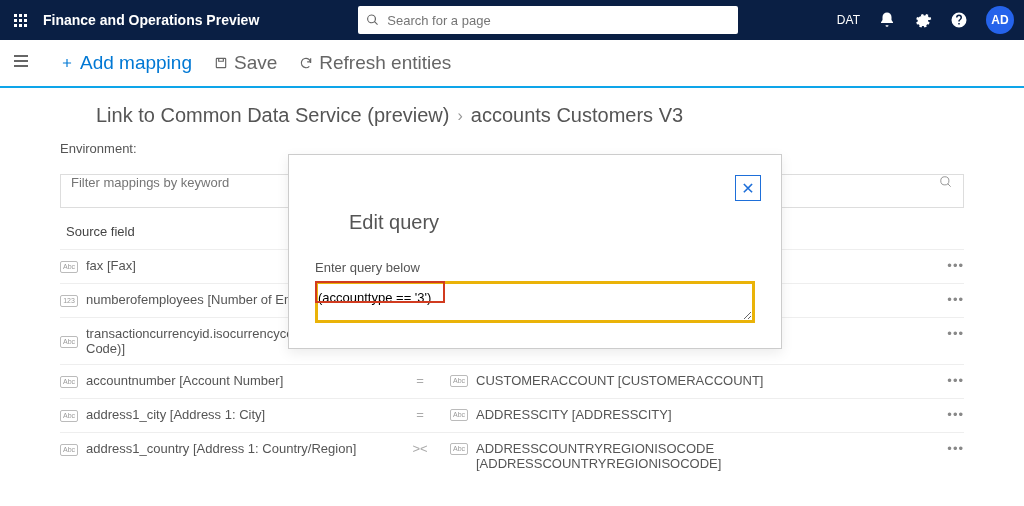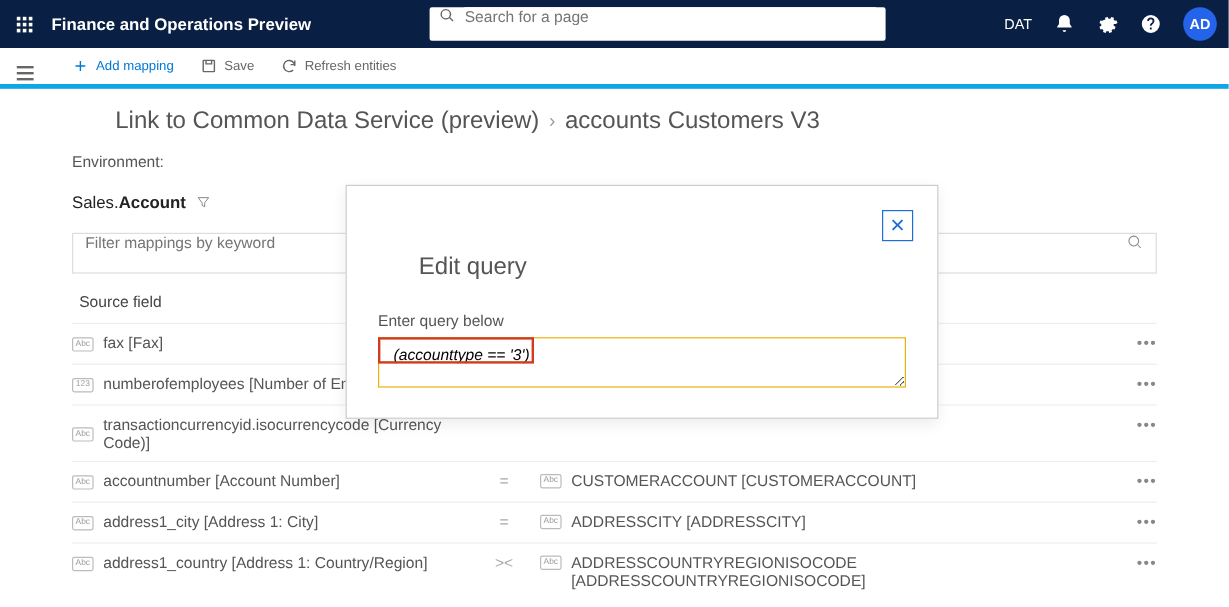--- a/index.html
+++ b/index.html
@@ -4,30 +4,30 @@
 <style>
   * { box-sizing: border-box; margin: 0; padding: 0; font-family: "Segoe UI", Arial, sans-serif; }
   body { background: #fff; font-size: 13px; color: #323130; width: 1024px; height: 506px; overflow: hidden; position: relative; }
 
   
   .topbar { background: #0a1f44; height: 40px; display: flex; align-items: center; padding: 0 10px; color: #fff; }
   .waffle { display: grid; grid-template-columns: repeat(3,3px); grid-template-rows: repeat(3,3px); gap: 2px; margin: 0 10px 0 4px; cursor: pointer; }
   .waffle span { background:#fff; width:3px; height:3px; }
   .app-title { font-weight:600; font-size:14px; margin-right:auto; margin-left:6px; }
   .search-wrap { flex:0 0 380px; margin:0 auto; }
-  .search-box { display:flex; align-items:flex-start; background:#fff; height:28px; border-radius:2px; padding:0 8px; }
+  .search-box { display:flex; align-items:center; background:#fff; height:28px; border-radius:2px; padding:0 8px; }
   .search-box svg { width:14px; height:14px; fill:#666; }
   .search-box input { border:none; outline:none; margin-left:8px; font-size:13px; width:100%; color:#666; }
   .topbar-right { margin-left:auto; display:flex; align-items:center; gap:18px; }
   .env-tag { font-size:12px; }
   .topbar-icon { width:18px; height:18px; fill:#fff; cursor:pointer; }
   .avatar { width:28px; height:28px; border-radius:50%; background:#2563eb; display:flex; align-items:center; justify-content:center; font-size:12px; font-weight:600; }
 
   
-  .commandbar { height:34px; display:flex; align-items:center; padding-left:60px; gap:22px; border-bottom:4px solid #0ea5e9; color:#0078d4; font-size:11px; }
+  .commandbar { height:48px; display:flex; align-items:center; padding-left:60px; gap:22px; border-bottom:2px solid #0ea5e9; color:#0078d4; font-size:19px; }
   .commandbar .cmd { display:flex; align-items:center; gap:6px; cursor:pointer; }
   .commandbar .cmd.save { color:#666; }
   .commandbar .cmd.refresh { color:#666; }
   .commandbar .cmd svg { width:14px; height:14px; }
 
   .hamburger { position:absolute; left:14px; top:52px; cursor:pointer; }
   .hamburger div { width:14px; height:2px; background:#666; margin:3px 0; }
 
   .content { padding: 16px 60px 0 60px; }
   .breadcrumb { font-size:20px; font-weight:300; color:#555; margin-bottom:14px; display:flex; align-items:center; gap:8px;margin-left:36px; }
@@ -49,21 +49,21 @@
   .row .c4 { flex:0 0 40px; text-align:right; color:#888; cursor:pointer; letter-spacing:1px; }
   .field-icon { width:18px; height:12px; border:1px solid #bbb; border-radius:2px; font-size:7px; line-height:10px; text-align:center; color:#999; flex-shrink:0; margin-top:2px; }
 
   
   .modal { position:absolute; left:288px; top:154px; width:494px; background:#fff; border:1px solid #ccc; z-index:10; box-shadow:0 4px 12px rgba(0,0,0,0.08); }
   .modal-close { position:absolute; top:20px; right:20px; width:26px; height:26px; border:1px solid #1e6fd9; display:flex; align-items:center; justify-content:center; color:#1e6fd9; cursor:pointer; font-size:16px; }
   .modal-body { padding:56px 26px 22px 26px; }
   .modal-title { font-size:20px; font-weight:300; color:#555; margin-bottom:26px;margin-left:34px; }
   .modal-label { font-size:13px; color:#555; margin-bottom:6px; display:block; }
   .modal-textarea-wrap { position:relative; }
-  .modal-textarea { width:100%; height:42px; border:1px solid #eab308; padding:6px 12px; font-size:13px; font-family:inherit; resize:both; outline:none;font-style:italic; }
+  .modal-textarea { width:100%; height:42px; border:3px solid #eab308; padding:6px 0; font-size:13px; font-family:inherit; resize:both; outline:none; }
   .highlight-box { position:absolute; top:0; left:0; width:130px; height:22px; border:2px solid #d13b1f; pointer-events:none; }
   .modal-buttons { display:flex; justify-content:flex-end; gap:10px; margin-top:26px; }
   .btn { height:30px; padding:0 22px; font-size:13px; border:none; cursor:pointer; }
   .btn-primary { background:#1e90e8; color:#fff; }
   .btn-secondary { background:#efefef; color:#444; border:1px solid #e1e1e1; }
 </style>
 </head>
 <body>
 
 <div class="topbar">
@@ -132,26 +132,20 @@
   </div>
 </div>
 
 <div class="content">
   <div class="breadcrumb">
     <span>Link to Common Data Service (preview)</span>
     <span class="sep">›</span>
     <span>accounts Customers V3</span>
   </div>
   <div class="env-label">Environment:</div>
-  <div class="entity-row">
-    <span><b style="font-weight:400;">Sales.<b>Account</b></b></span>
-    <svg class="filter-icon" viewBox="0 0 24 24">
-        <path d="M4 5h16l-6 8v6l-4-2v-4L4 5z"></path>
-      </svg>
-  </div>
 
   <div class="filter-bar">
     <input type="text" placeholder="Filter mappings by keyword" style="">
     <svg class="search-ic" viewBox="0 0 24 24">
         <circle cx="10" cy="10" r="7"></circle>
         <path d="M15 15l5 5"></path>
       </svg>
   </div>
 
   <div class="col-head">Source field</div>

